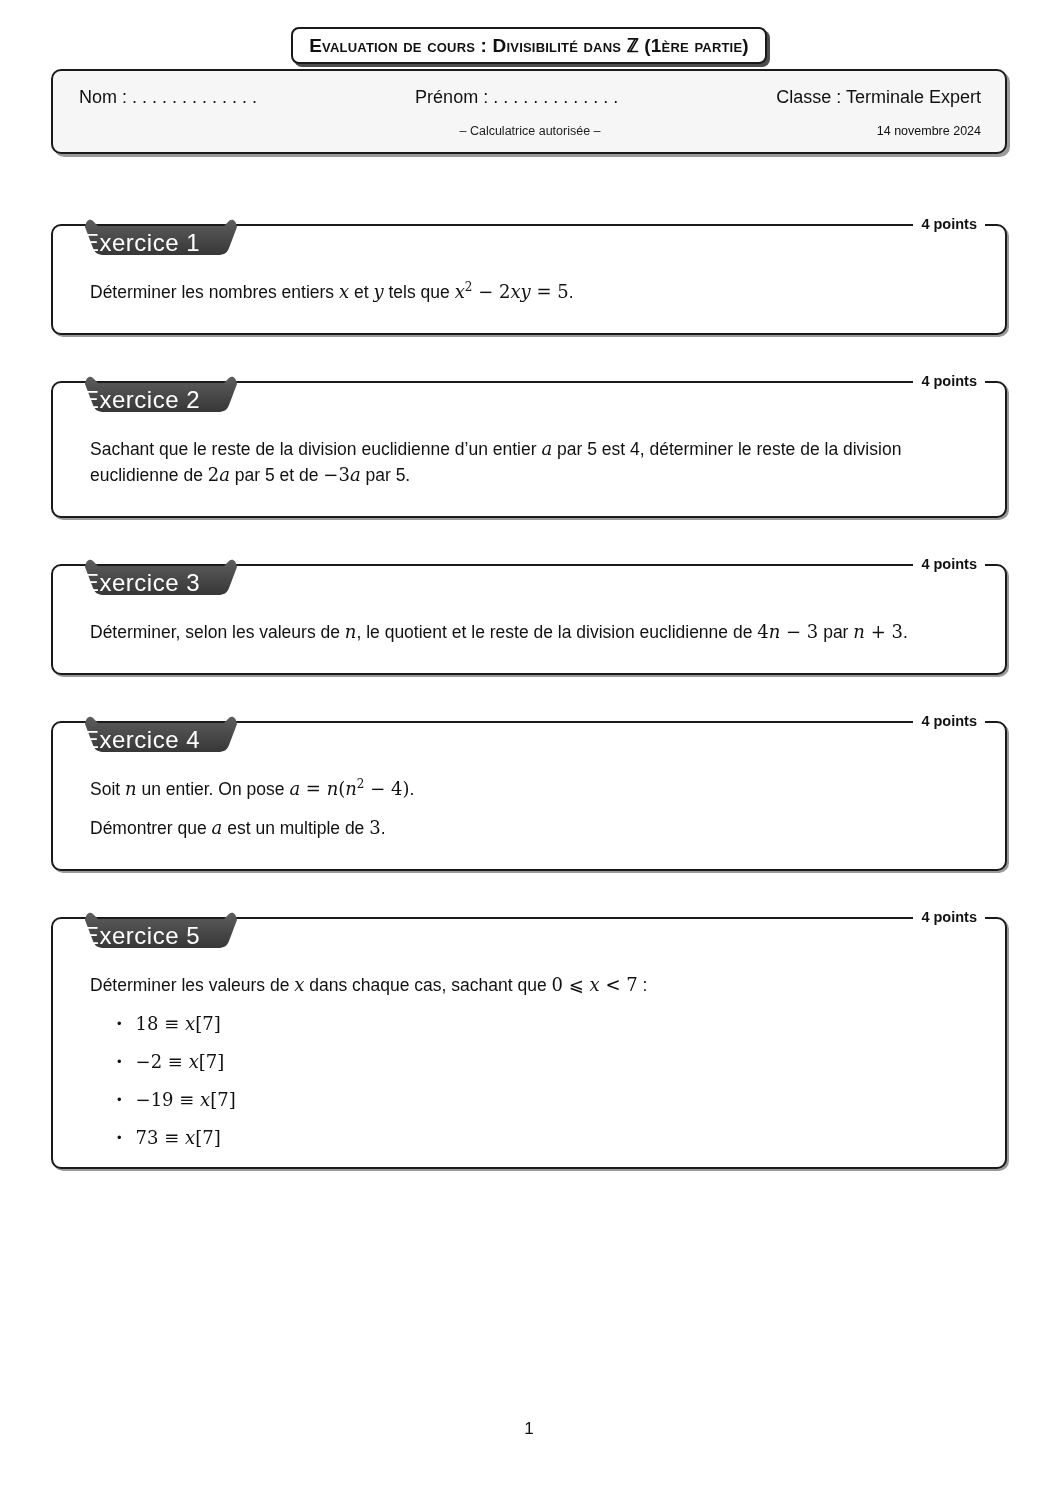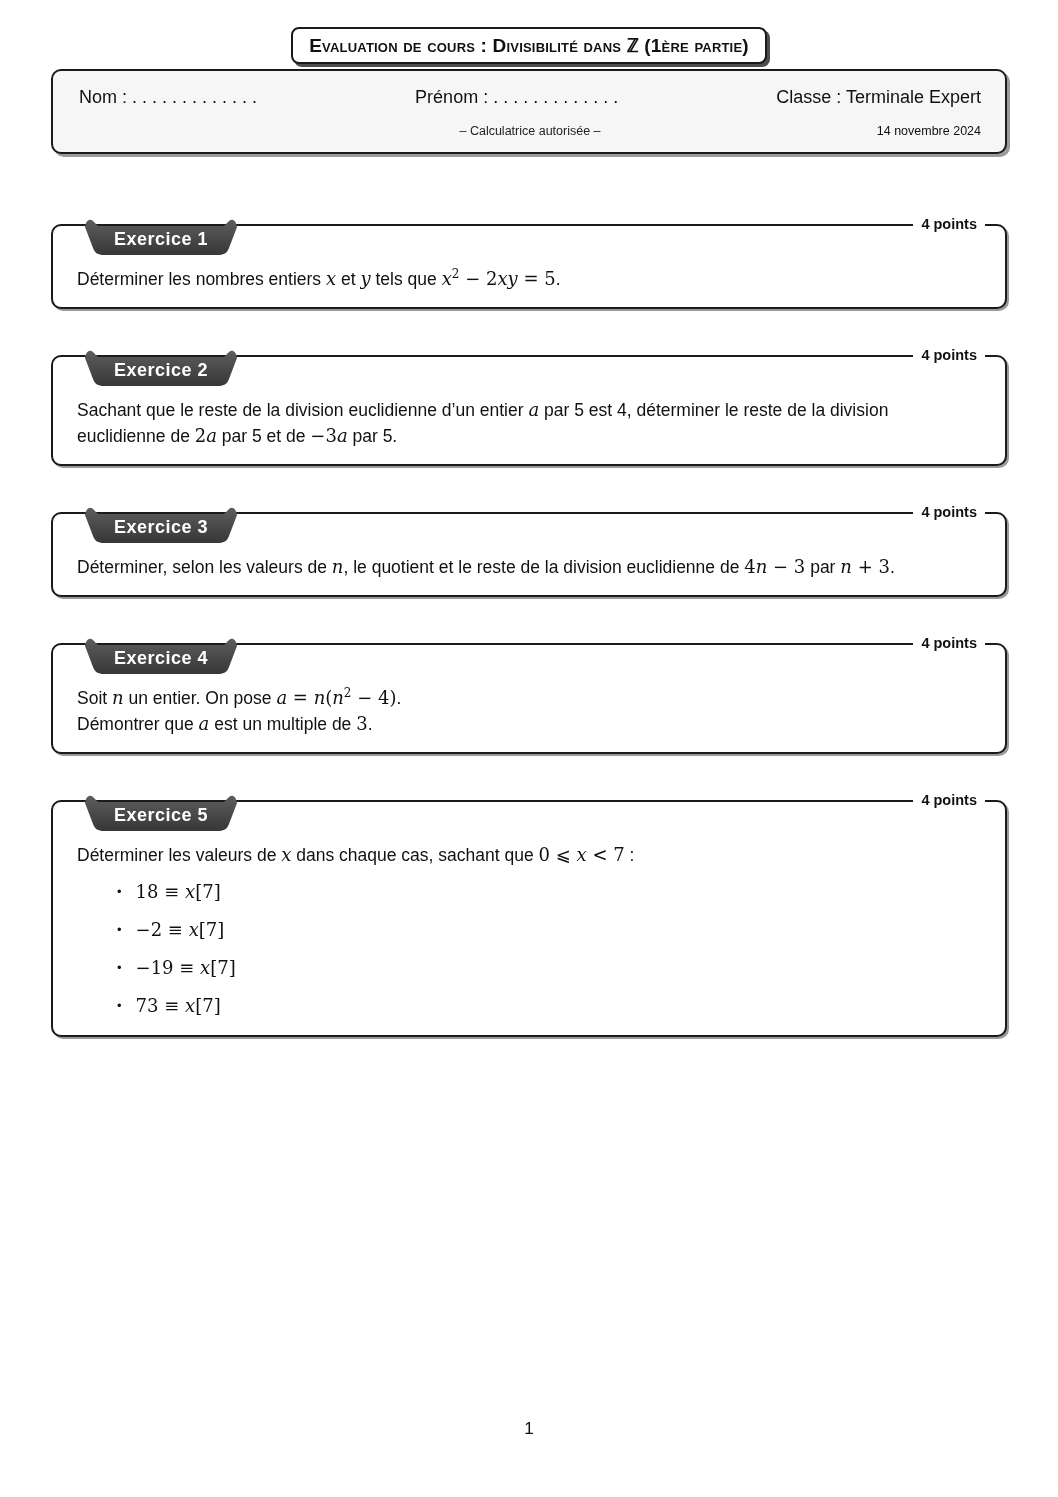--- a/index.html
+++ b/index.html
@@ -91,38 +91,38 @@
   .badge svg {
     position: absolute;
     inset: 0;
     width: 100%;
     height: 100%;
   }
   .badge-label {
     position: absolute;
     left: 0; right: 0;
     top: 11px;
-    text-align: center;
+    text-align: left;
     color: #fff;
-    font-weight: bold;
-    font-size: 18px;
+    font-weight: normal;
+    font-size: 24px;
     letter-spacing: 0.5px;
   }
   .points {
     position: absolute;
     top: -12px;
     right: 20px;
     background: #fff;
     padding: 0 8px;
     font-weight: bold;
     font-size: 14.5px;
     line-height: 21px;
   }
   .ex-body { font-size: 17.5px; line-height: 25px; }
-  .para { margin: 0; }
+  .para { margin: 13px; }
   .txt { font-family: "Liberation Sans", sans-serif; }
   .m-i {
     font-family: "DejaVu Serif", "DejaVu Sans", serif;
     font-style: italic;
     font-size: 18px;
   }
   .m-r {
     font-family: "DejaVu Serif", "DejaVu Sans", serif;
     font-size: 18px;
   }

